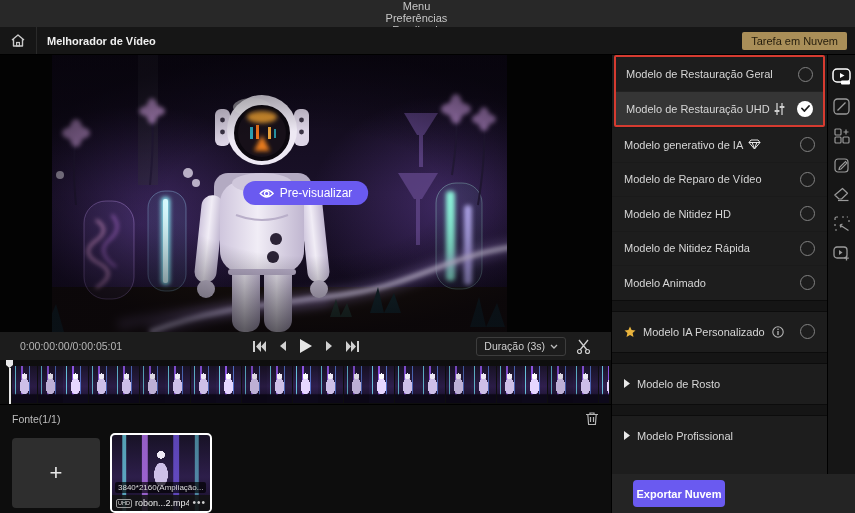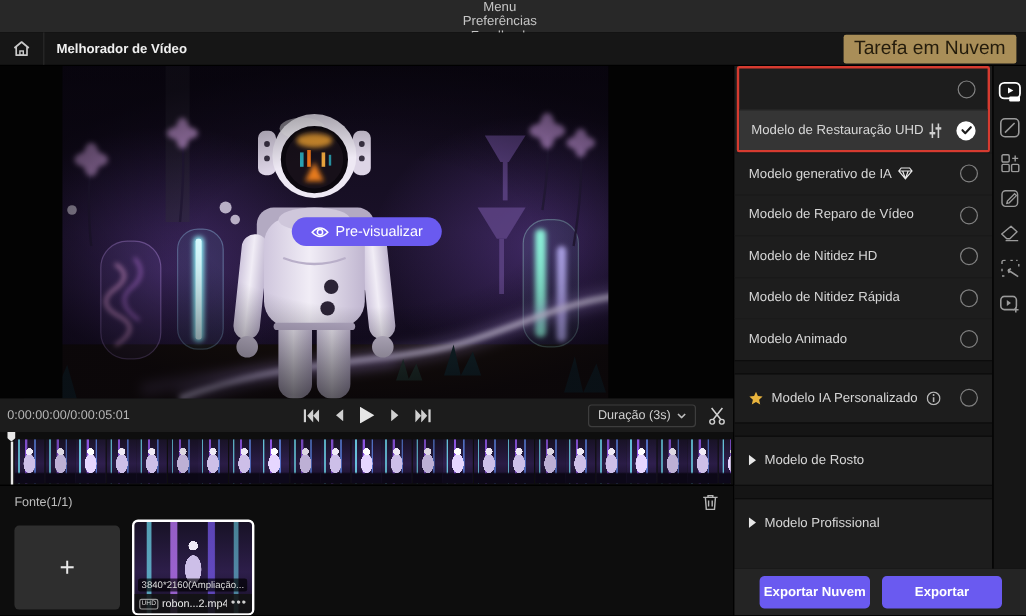--- a/index.html
+++ b/index.html
@@ -22,33 +22,33 @@
   .winctl { display:flex; align-items:center; gap:20px; margin-left:14px; }
   .wbtn { width:12px; height:12px; position:relative; cursor:pointer; }
 
   
   .tabbar { position:absolute; top:27px; left:0; right:0; height:28px; background:#161616;
             border-bottom:1px solid #000; display:flex; align-items:center; }
   .home-box { width:37px; height:100%; display:flex; align-items:center; justify-content:center;
               border-right:1px solid #2a2a2a; }
   .tab-title { color:#f0f0f0; font-weight:bold; margin-left:10px; }
   .cloud-task { margin-left:auto; margin-right:8px; background:#a98e58; color:#241c0c;
-                border-radius:2px; padding:3px 9px; font-size:16px; cursor:pointer; }
+                border-radius:2px; padding:3px 9px; font-size:11px; cursor:pointer; }
 
   
   .preview { position:absolute; top:55px; left:0; width:611px; height:277px; background:#000; }
   .preview svg { display:block; }
   .btn-preview { position:absolute; top:126px; left:50%; transform:translateX(-50%);
                  background:#6a5af0; color:#fff; border:none; border-radius:13px; height:24px;
                  padding:0 16px; font-size:12px; display:flex; align-items:center; gap:6px; cursor:pointer;
                  font-family:"Liberation Sans",sans-serif; }
 
   
   .tctrl { position:absolute; top:332px; left:0; width:611px; height:28px; background:#1c1c1c;
-           display:flex; align-items:center; padding:0 6px; }
+           display:flex; align-items:center; padding:0 20px; }
   .timecode { color:#b5b5b5; font-size:10.5px; }
   .transport { position:absolute; left:50%; transform:translateX(-50%); display:flex; align-items:center; gap:13px; }
   .tbtn { display:flex; align-items:center; cursor:pointer; }
   .dur-dd { margin-left:auto; display:flex; align-items:center; gap:5px; border:1px solid #3d3d3d;
             border-radius:3px; height:19px; padding:0 7px; color:#cfcfcf; font-size:10.5px; cursor:pointer; }
   .cut-btn { margin-left:10px; cursor:pointer; display:flex; }
 
   
   .strip { position:absolute; top:360px; left:0; width:611px; height:44px; background:#0e0e0e; padding:6px 2px 0 12px; }
   .cells { display:flex; height:37px; overflow:hidden; }
@@ -422,20 +422,21 @@
           <span class="file-name">robon...2.mp4</span>
           <span class="file-more">•••</span>
         </div>
       </div>
     </div>
   </div>
 
   <div class="panel">
     <div class="redbox">
       <div class="mrow">
+        <span class="mlabel">Modelo de Restauração Geral</span>
         <span class="radio"></span>
       </div>
       <div class="mrow sel">
         <span class="mlabel">Modelo de Restauração UHD</span>
         <span class="slider-ic">
           <svg width="15" height="14" viewBox="0 0 15 14">
               <path d="M5 1 V13 M10 1 V13" stroke="#cfcfcf" stroke-width="1.3"></path>
               <rect x="2.6" y="8" width="4.8" height="2" fill="#cfcfcf"></rect>
               <rect x="7.6" y="4" width="4.8" height="2" fill="#cfcfcf"></rect>
             </svg>
@@ -500,21 +501,20 @@
     <div class="sect">
       <svg width="6" height="9" viewBox="0 0 6 9">
           <path d="M0 0 L6 4.5 L0 9 Z" fill="#e8e8e8"></path>
         </svg>
       <span class="mlabel">Modelo Profissional</span>
     </div>
   </div>
 
   <div class="exportbar">
     <button class="btn-export btn-cloud">Exportar Nuvem</button>
-    <button class="btn-export btn-local">Exportar</button>
   </div>
 
   <div class="toolstrip">
     <span class="tool">
       <svg width="19" height="17" viewBox="0 0 19 17">
           <rect x="1" y="1" width="17" height="13" rx="4" fill="none" stroke="#fff" stroke-width="1.5"></rect>
           <path d="M8 5 L12.5 7.5 L8 10 Z" fill="#fff"></path>
           <rect x="9" y="12.5" width="9" height="4" rx="1" fill="#fff"></rect>
         </svg>
       <span class="uhd-mini" style="color:#161616; bottom:-1px; left:72%;">UHD</span>

